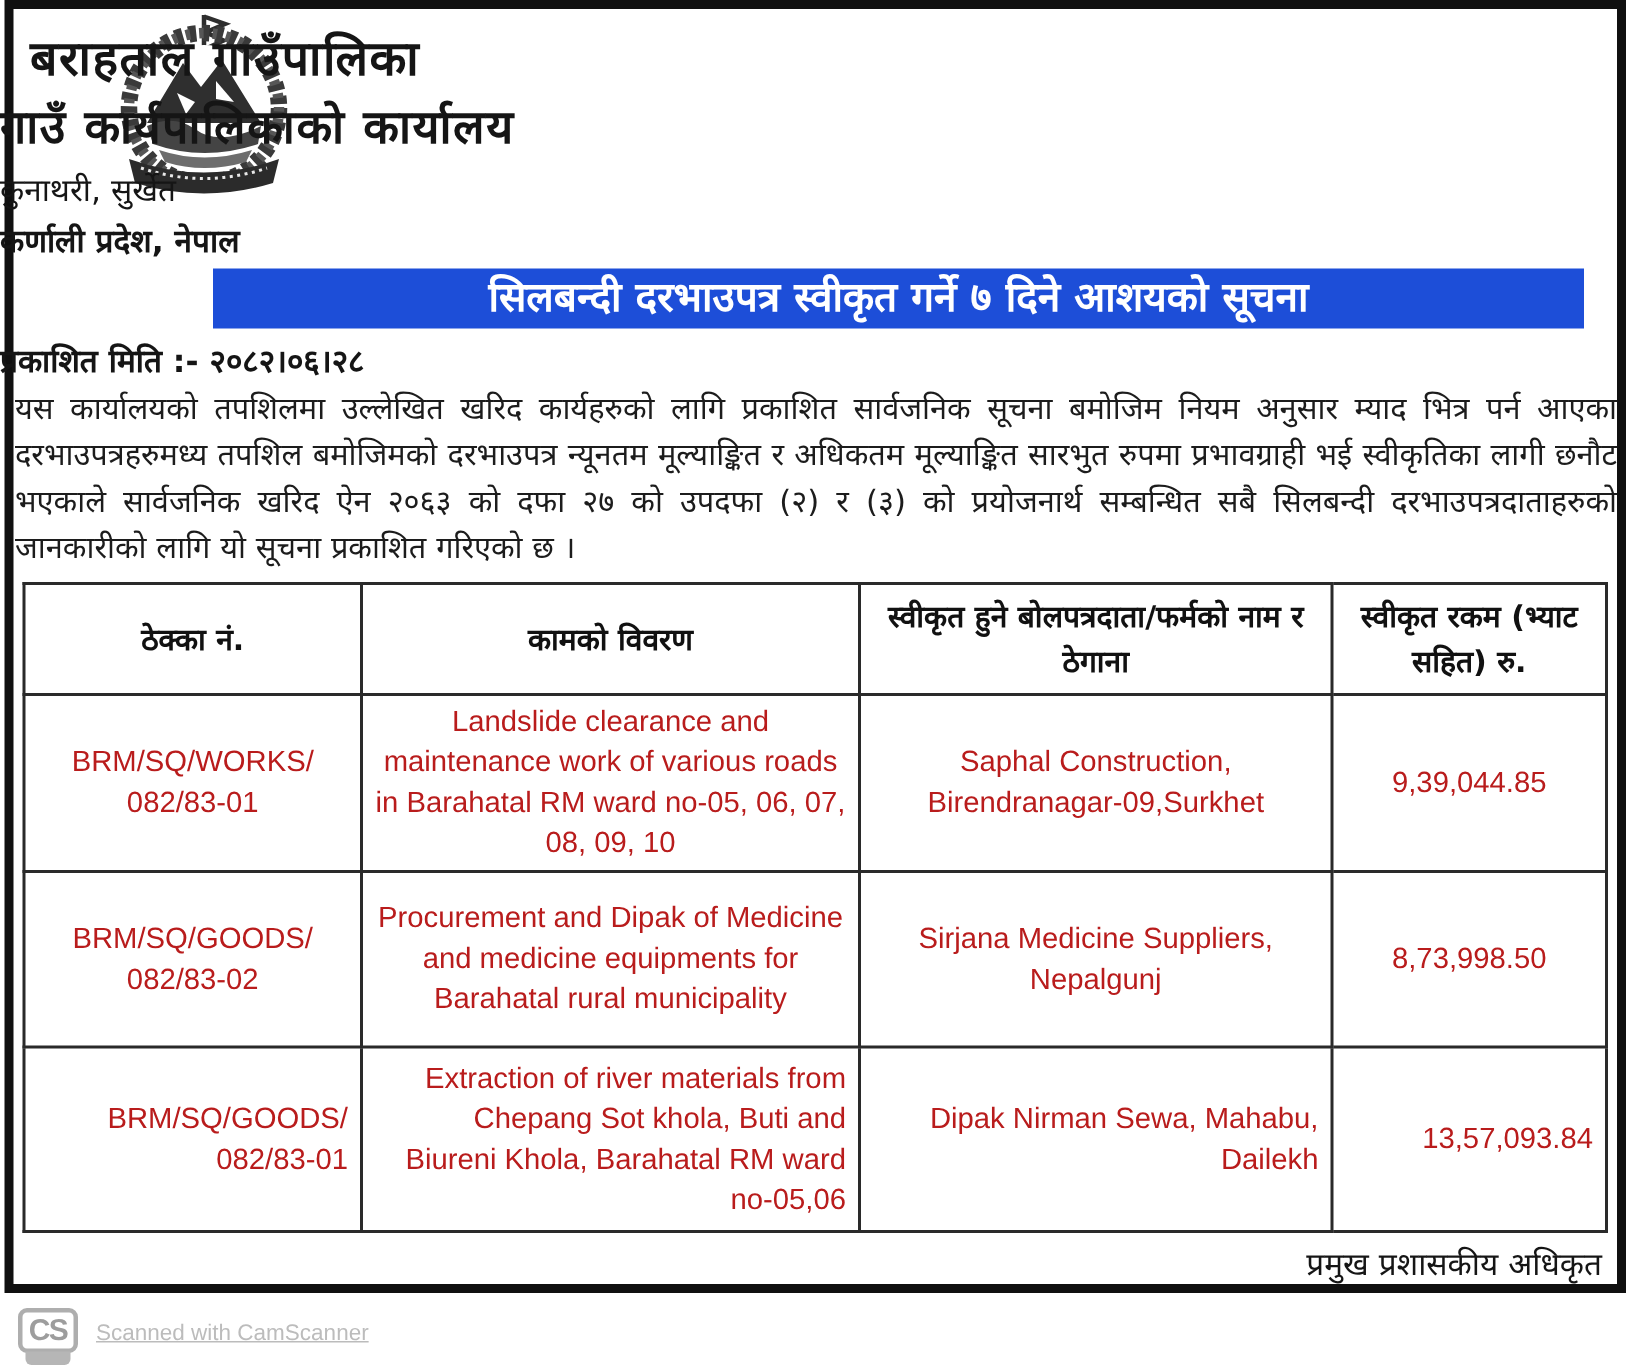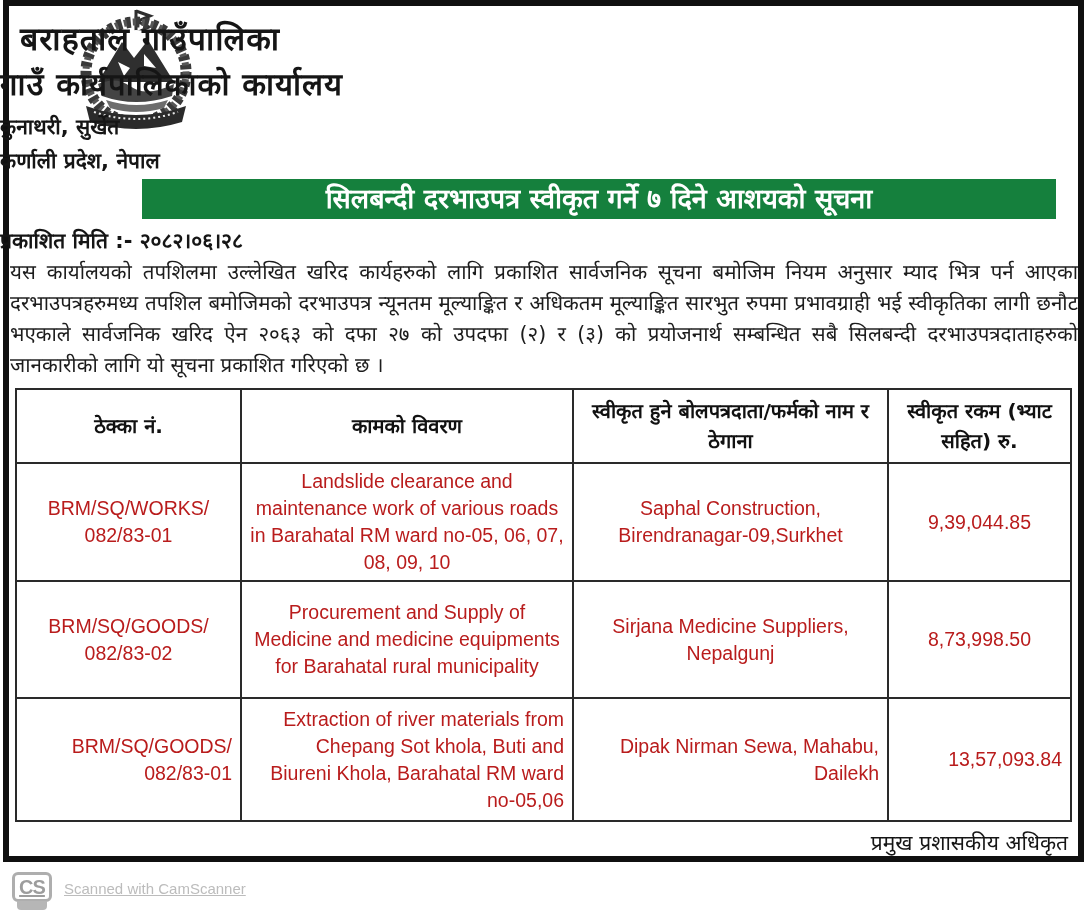--- a/index.html
+++ b/index.html
@@ -5,25 +5,25 @@
   * { margin:0; padding:0; box-sizing:border-box; }
   html,body { width:1087px; height:910px; background:#ffffff; overflow:hidden; }
   body { position:relative; font-family:"DejaVu Sans", sans-serif; color:#151515; }
 
   .doc-frame { position:absolute; left:3px; top:0; width:1081px; height:862px;
                border:6px solid #101010; background:transparent; }
 
   .emblem { position:absolute; left:60px; top:6px; width:152px; height:124px; }
   .title-1 { position:absolute; left:0; width:1087px; top:16px;  font-size:32px; font-weight:bold; letter-spacing:1px;padding-left:20px; }
   .title-2 { position:absolute; left:0; width:952px; top:62px;  font-size:31px; font-weight:bold; letter-spacing:1px; }
-  .addr-1  { position:absolute; left:0; width:1087px; top:112px; font-size:21px; font-weight:bold; }
+  .addr-1  { position:absolute; left:0; width:1087px; top:112px; font-size:21px; font-weight:normal; }
   .addr-2  { position:absolute; left:0; width:1087px; top:146px; font-size:21px; font-weight:bold; }
 
   .notice-banner { position:absolute; left:142px; top:179px; width:914px; height:40px;
-                   background:#15803d; color:#ffffff; text-align:center;
+                   background:#1d4ed8; color:#ffffff; text-align:center;
                    font-size:27px; font-weight:bold; line-height:40px; }
 
   .pub-date { position:absolute; left:0; top:226px; width:1087px; 
               font-size:21px; font-weight:bold; }
 
   .body-par { position:absolute; left:10px; top:257px; width:1068px;
               font-size:20.5px; line-height:31px; text-align:justify; color:#1c1c1c; }
 
   table.award { position:absolute; left:15px; top:388px; width:1055px;
                 border-collapse:collapse; table-layout:fixed; }
@@ -41,21 +41,21 @@
   tr.r3 td { height:123px;text-align:right; }
 
   .signature { position:absolute; left:650px; top:828px; width:418px; text-align:right;
                font-size:21px; font-weight:normal; }
 
   .cam-mark { position:absolute; left:12px; top:870px; width:400px; height:38px; }
   .cs-box { position:absolute; left:0; top:2px; width:40px; height:30px;
             border:3px solid #aeaeae; border-radius:6px; background:#fff;
             color:#9d9d9d; font-family:"Liberation Sans", sans-serif;
             font-weight:bold; font-size:20px; text-align:center; line-height:25px;
-            letter-spacing:-1px;text-decoration:underline; }
+            letter-spacing:-1px; }
   .cs-tab { position:absolute; left:5px; top:31px; width:30px; height:9px;
             background:#b6b6b6; border-radius:0 0 4px 4px; }
   .cs-text { position:absolute; left:52px; top:10px; font-family:"Liberation Sans", sans-serif;
              font-size:15px; color:#bcbcbc;text-decoration:underline; }
 </style>
 </head>
 <body>
 
 <div class="doc-frame"></div>
 
@@ -114,21 +114,21 @@
     </td>
     <td>Landslide clearance and maintenance work of various roads in Barahatal RM ward no-05, 06, 07, 08, 09, 10</td>
     <td>Saphal Construction, Birendranagar-09,Surkhet</td>
     <td>9,39,044.85</td>
   </tr>
   <tr class="r2">
     <td>
       <div>BRM/SQ/GOODS/</div>
       <div>082/83-02</div>
     </td>
-    <td>Procurement and Supply of Medicine and medicine equipments for Barahatal rural municipality</td>
+    <td>Procurement and Dipak of Medicine and medicine equipments for Barahatal rural municipality</td>
     <td>Sirjana Medicine Suppliers, Nepalgunj</td>
     <td>8,73,998.50</td>
   </tr>
   <tr class="r3">
     <td>
       <div>BRM/SQ/GOODS/</div>
       <div>082/83-01</div>
     </td>
     <td>Extraction of river materials from Chepang Sot khola, Buti and Biureni Khola, Barahatal RM ward no-05,06</td>
     <td>Dipak Nirman Sewa, Mahabu, Dailekh</td>

